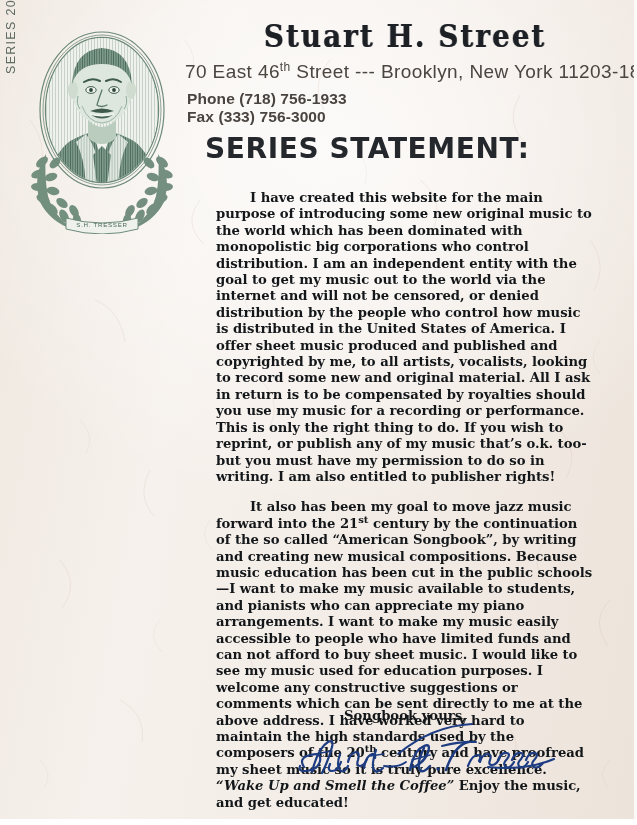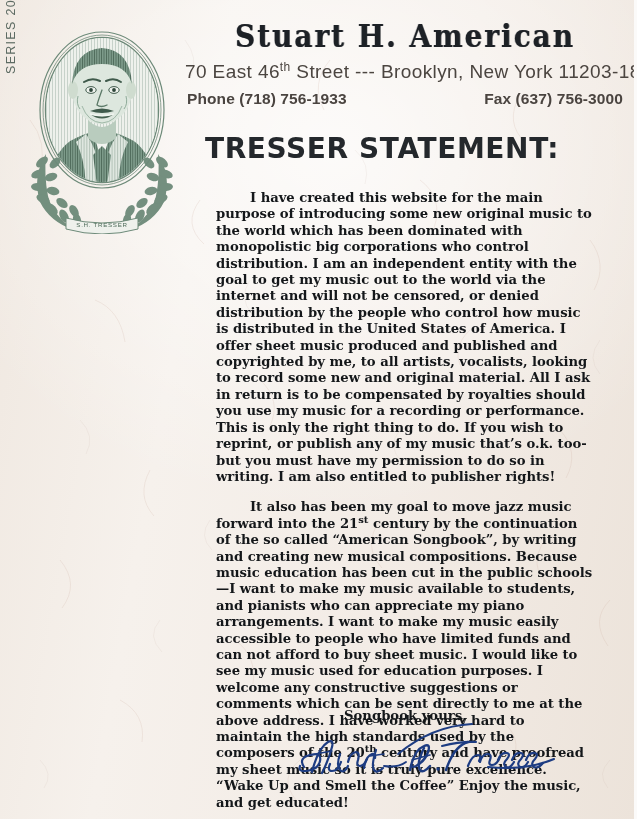--- a/index.html
+++ b/index.html
@@ -113,20 +113,21 @@
     margin-top: 7px;
     display: flex;
     justify-content: space-between;
     align-items: baseline;
     padding: 0 2px 0 2px;
     font-family: "Liberation Sans", sans-serif;
     font-weight: 700;
     font-size: 15.5px;
     color: #4a4440;
     letter-spacing: 0.1px;
+    flex-direction: column;
   }
 
   
   #mission-heading {
     position: absolute;
     left: 205px;
     top: 132px;
     width: 420px;
     font-family: "DejaVu Sans", "Liberation Sans", sans-serif;
     font-weight: 700;
@@ -153,20 +154,21 @@
     margin: 12px 0 14px 0;
     text-indent: 34px;
   }
   #letter-body .ord {
     font-size: 10px;
     vertical-align: super;
     line-height: 0;
     text-align: right;
   }
   #letter-body .title-italic {
+    font-style: italic;
   }
 
   
   #closing-block {
     position: absolute;
     left: 340px;
     top: 708px;
     width: 290px;
   }
   #closing-line {
@@ -341,33 +343,33 @@
       </g>
 
       <g>
         <path d="M44 196 q36 10 72 0 l0 11 q-36 10 -72 0 z" fill="#eef1ec" stroke="#6d8a79" stroke-width="1"></path>
         <text x="80" y="205" text-anchor="middle" font-family="'Liberation Sans', sans-serif" font-size="6.2" letter-spacing="0.7" fill="#4d6b59">S.H. TRESSER</text>
       </g>
     </svg>
   </div>
 
   <div id="letterhead">
-    <div id="business-name">Stuart H. American</div>
+    <div id="business-name">Stuart H. Street</div>
 
     <div id="address-line">
       <span>70 East 46</span><span class="ord">th</span><span> Street --- Brooklyn, New York 11203-1815</span>
     </div>
 
     <div id="contact-row">
       <span>Phone (718) 756-1933</span>
-      <span>Fax (637) 756-3000</span>
+      <span>Fax (333) 756-3000</span>
     </div>
   </div>
 
-  <div id="mission-heading">TRESSER STATEMENT:</div>
+  <div id="mission-heading">SERIES STATEMENT:</div>
 
   <div id="letter-body">
     <p>I have created this website for the main purpose of introducing some new original music to the world which has been dominated with monopolistic big corporations who control distribution.  I am an independent entity with the goal to get my music out to the world via the internet and will not be censored, or denied distribution by the people who control how music is distributed in the United States of America.  I offer sheet music produced and published and copyrighted by me, to all artists, vocalists, looking to record some new and original material.  All I ask in return is to be compensated by royalties should you use my music for a recording or performance.  This is only the right thing to do.  If you wish to reprint, or publish any of my music that’s o.k. too-but you must have my permission to do so in writing.  I am also entitled to publisher rights!</p>
     <p><span>It also has been my goal to move jazz music forward into the 21</span><span class="ord">st</span><span> century by the continuation of the so called “American Songbook”, by writing and creating new musical compositions.  Because music education has been cut in the public schools—I want to make my music available to students, and pianists who can appreciate my piano arrangements.  I want to make my music easily accessible to people who have limited funds and can not afford to buy sheet music.  I would like to see my music used for education purposes.  I welcome any constructive suggestions or comments which can be sent directly to me at the above address.  I have worked very hard to maintain the high standards used by the composers of the 20</span><span class="ord">th</span><span> century and have proofread my sheet music so it is truly pure excellence.  </span><span class="title-italic">“Wake Up and Smell the Coffee”</span><span>  Enjoy the music, and get educated!</span></p>
   </div>
 
   <div id="closing-block">
     <div id="closing-line">Songbook yours,</div>
   </div>
 

